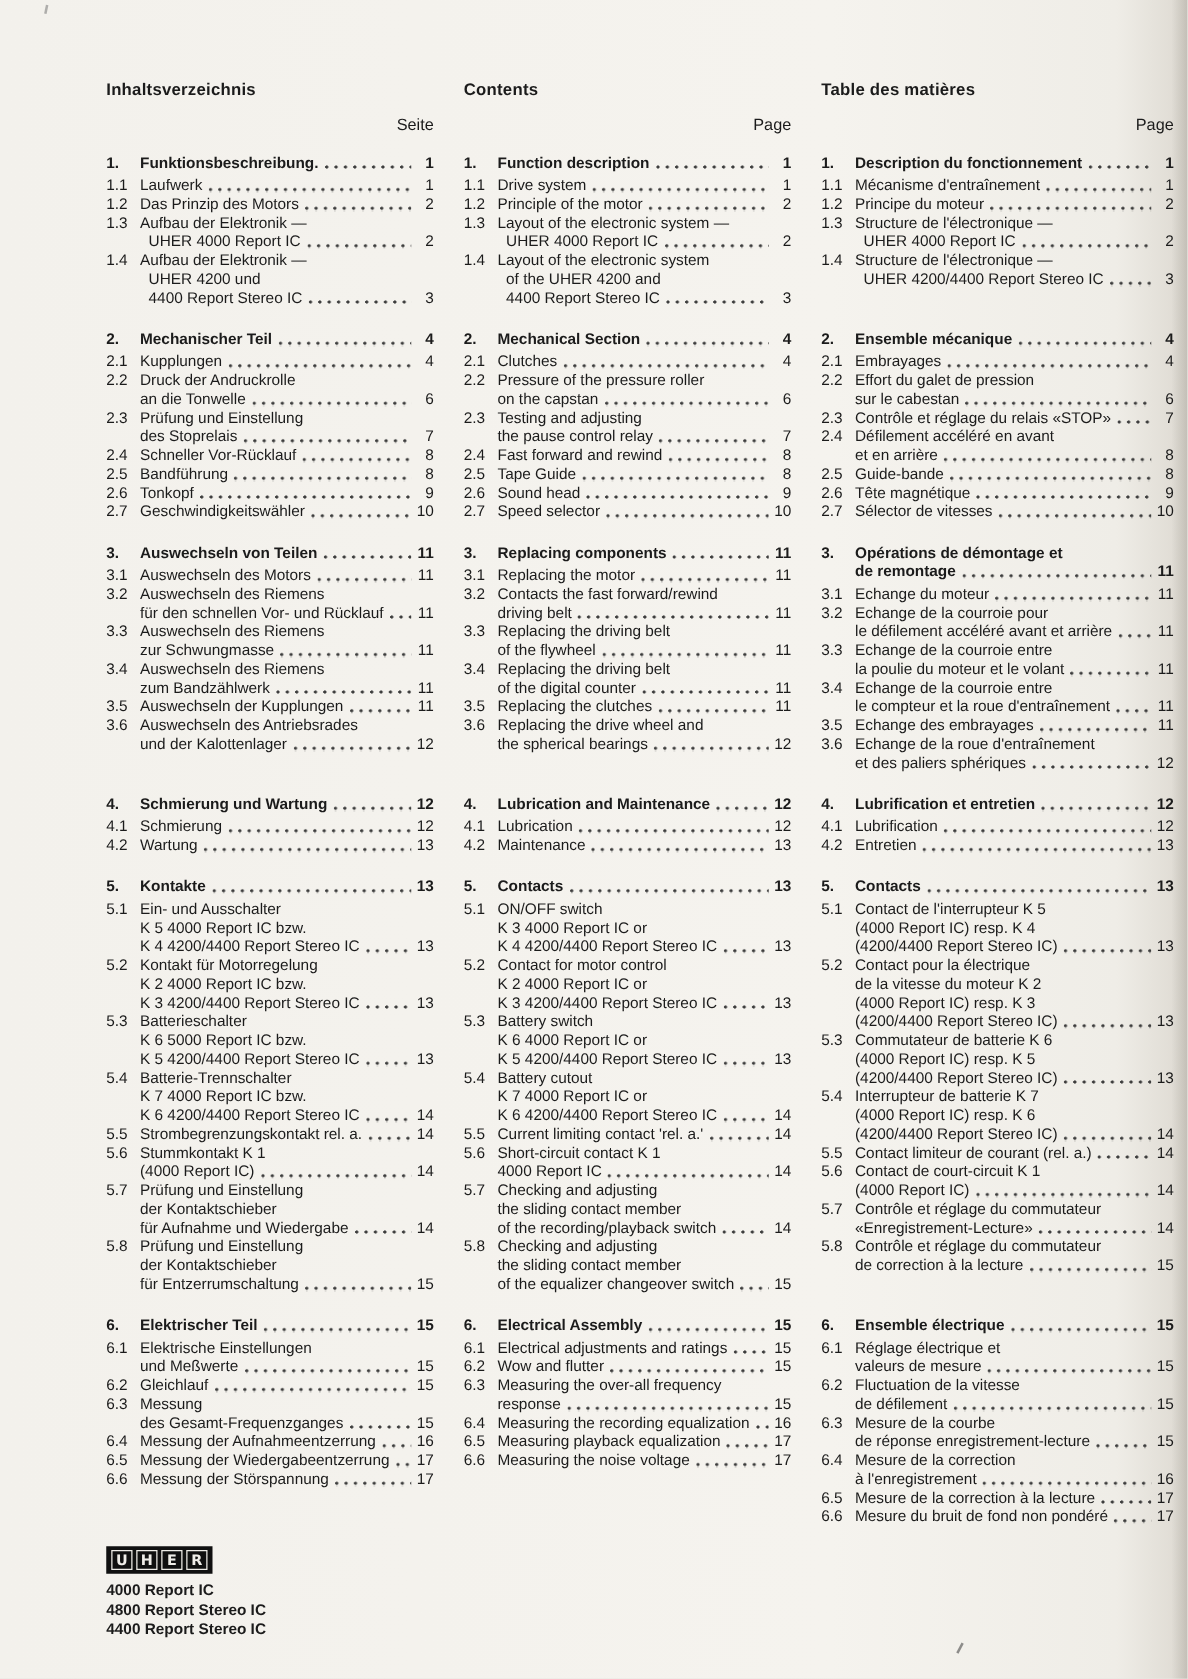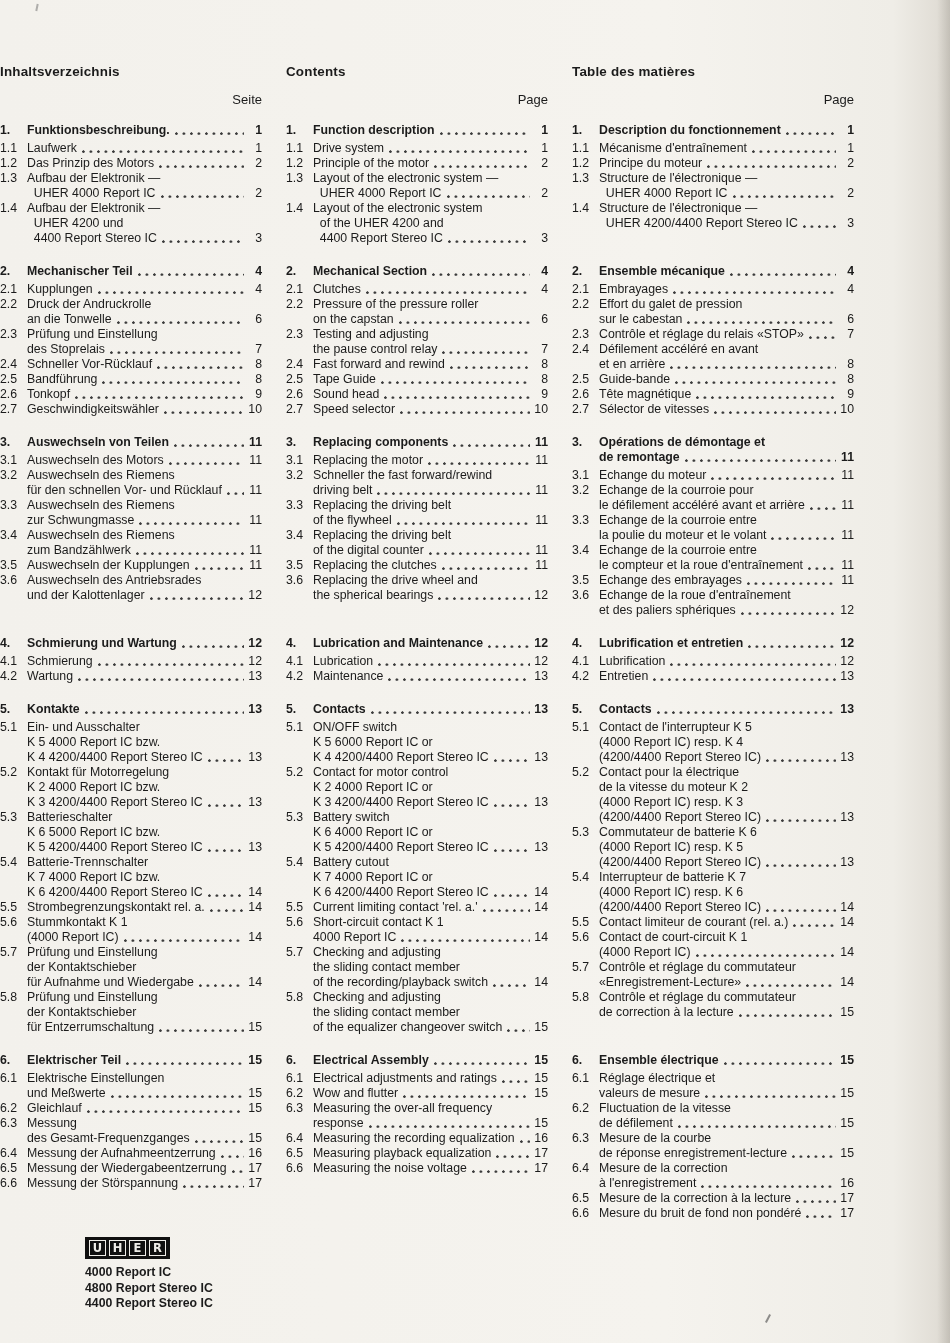--- a/index.html
+++ b/index.html
@@ -15,20 +15,21 @@
   .page {
     position: absolute; inset: 0;
     background: linear-gradient(90deg, #f3f1ec 0%, #f5f3ee 70%, #efede7 94%, #ddd9d1 100%);
     padding-top: 64px;
   }
   .cols {
     display: grid;
     grid-template-columns: 262px 262px 282px;
     column-gap: 24px;
     row-gap: 18px;
+    padding-left: 85px;
     align-items: start;
   }
   .col-title { font-weight: 700; font-size: 13.4px; line-height: 16px; letter-spacing: .2px; }
   .label-row { margin-top: 12px; font-size: 13px; line-height: 15px; }
   .label-cell { text-align: right; }
   .toc { margin-top: 16px; }
   .toc-cell { min-width: 0; }
   .entry { display: flex; font-size: 12.3px; }
   .entry.bold { font-weight: 700; margin-bottom: 3px; }
   .enum { flex: 0 0 27px; line-height: 15px; }
@@ -590,21 +591,21 @@
             <div class="eline last">
               <span class="etext">Replacing the motor</span>
               <span class="leader"></span>
               <span class="epage">11</span>
             </div>
           </div>
         </div>
         <div class="entry">
           <span class="enum">3.2</span>
           <div class="ebody">
-            <div class="eline">Schneller the fast forward/rewind</div>
+            <div class="eline">Contacts the fast forward/rewind</div>
             <div class="eline last">
               <span class="etext">driving belt</span>
               <span class="leader"></span>
               <span class="epage">11</span>
             </div>
           </div>
         </div>
         <div class="entry">
           <span class="enum">3.3</span>
           <div class="ebody">
@@ -935,21 +936,21 @@
               <span class="etext">Contacts</span>
               <span class="leader"></span>
               <span class="epage">13</span>
             </div>
           </div>
         </div>
         <div class="entry">
           <span class="enum">5.1</span>
           <div class="ebody">
             <div class="eline">ON/OFF switch</div>
-            <div class="eline">K 5 6000 Report IC or</div>
+            <div class="eline">K 3 4000 Report IC or</div>
             <div class="eline last">
               <span class="etext">K 4 4200/4400 Report Stereo IC</span>
               <span class="leader"></span>
               <span class="epage">13</span>
             </div>
           </div>
         </div>
         <div class="entry">
           <span class="enum">5.2</span>
           <div class="ebody">

